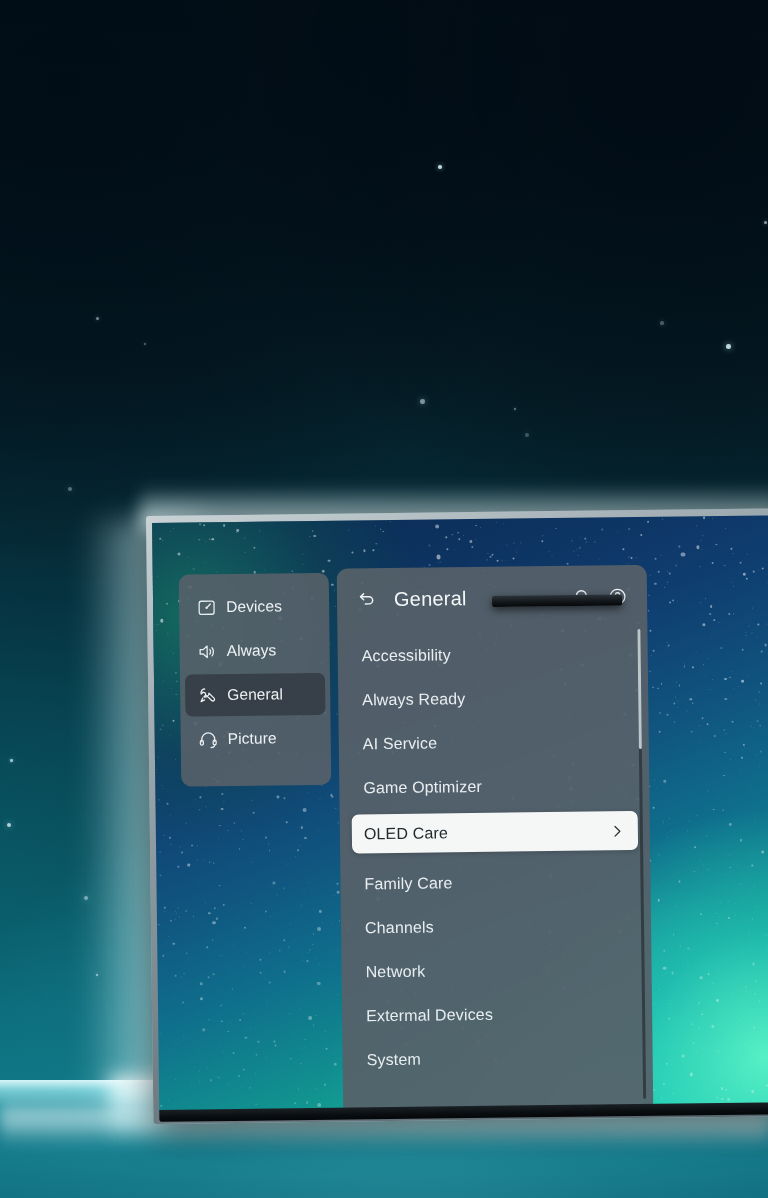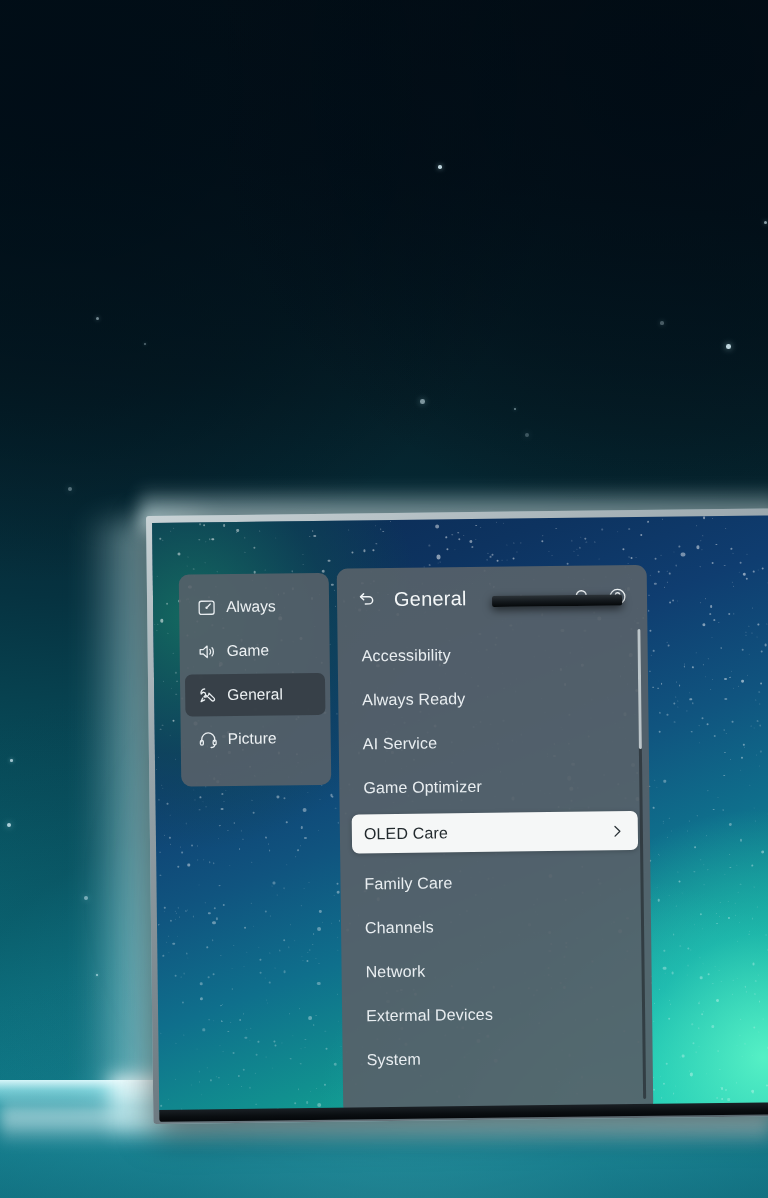--- a/index.html
+++ b/index.html
@@ -1697,32 +1697,32 @@
         <div id="rail">
 
           <div class="rail-item">
             <span class="rail-icon">
               <svg viewBox="0 0 24 24" fill="none" stroke="#e7ecef" stroke-width="1.5">
                 <rect x="3.5" y="4.5" width="17" height="15" rx="2.5"></rect>
                 <circle cx="12" cy="12" r="1.4" fill="#e7ecef" stroke="none"></circle>
                 <path d="M13.2 10.8 L16.2 7.8" stroke-linecap="round"></path>
               </svg>
             </span>
-            <span class="rail-label">Always</span>
+            <span class="rail-label">Devices</span>
           </div>
 
           <div class="rail-item">
             <span class="rail-icon">
               <svg viewBox="0 0 24 24" fill="none" stroke="#e7ecef" stroke-width="1.5" stroke-linejoin="round">
                 <path d="M4 9.5 L4 14.5 L7.5 14.5 L12 18.5 L12 5.5 L7.5 9.5 Z"></path>
                 <path d="M15 9.3 C16.2 10.4 16.2 13.6 15 14.7" stroke-linecap="round"></path>
                 <path d="M17.6 7.4 C19.6 9.3 19.6 14.7 17.6 16.6" stroke-linecap="round"></path>
               </svg>
             </span>
-            <span class="rail-label">Game</span>
+            <span class="rail-label">Always</span>
           </div>
 
           <div class="rail-item selected">
             <span class="rail-icon">
               <svg viewBox="0 0 24 24" fill="none" stroke="#e7ecef" stroke-width="1.5" stroke-linejoin="round" stroke-linecap="round">
                 <path d="M8.6 4.2 A4.3 4.3 0 0 0 4.6 9.9 L6.6 7.9 L9.1 8.6 L9.8 11.1 L7.8 13.1 A4.3 4.3 0 0 0 13.5 9.1 L19.2 14.8 A1.9 1.9 0 0 1 16.5 17.5 L10.8 11.8"></path>
                 <path d="M6.3 14.6 L4.4 18.6 L8.4 16.7"></path>
               </svg>
             </span>
             <span class="rail-label">General</span>

